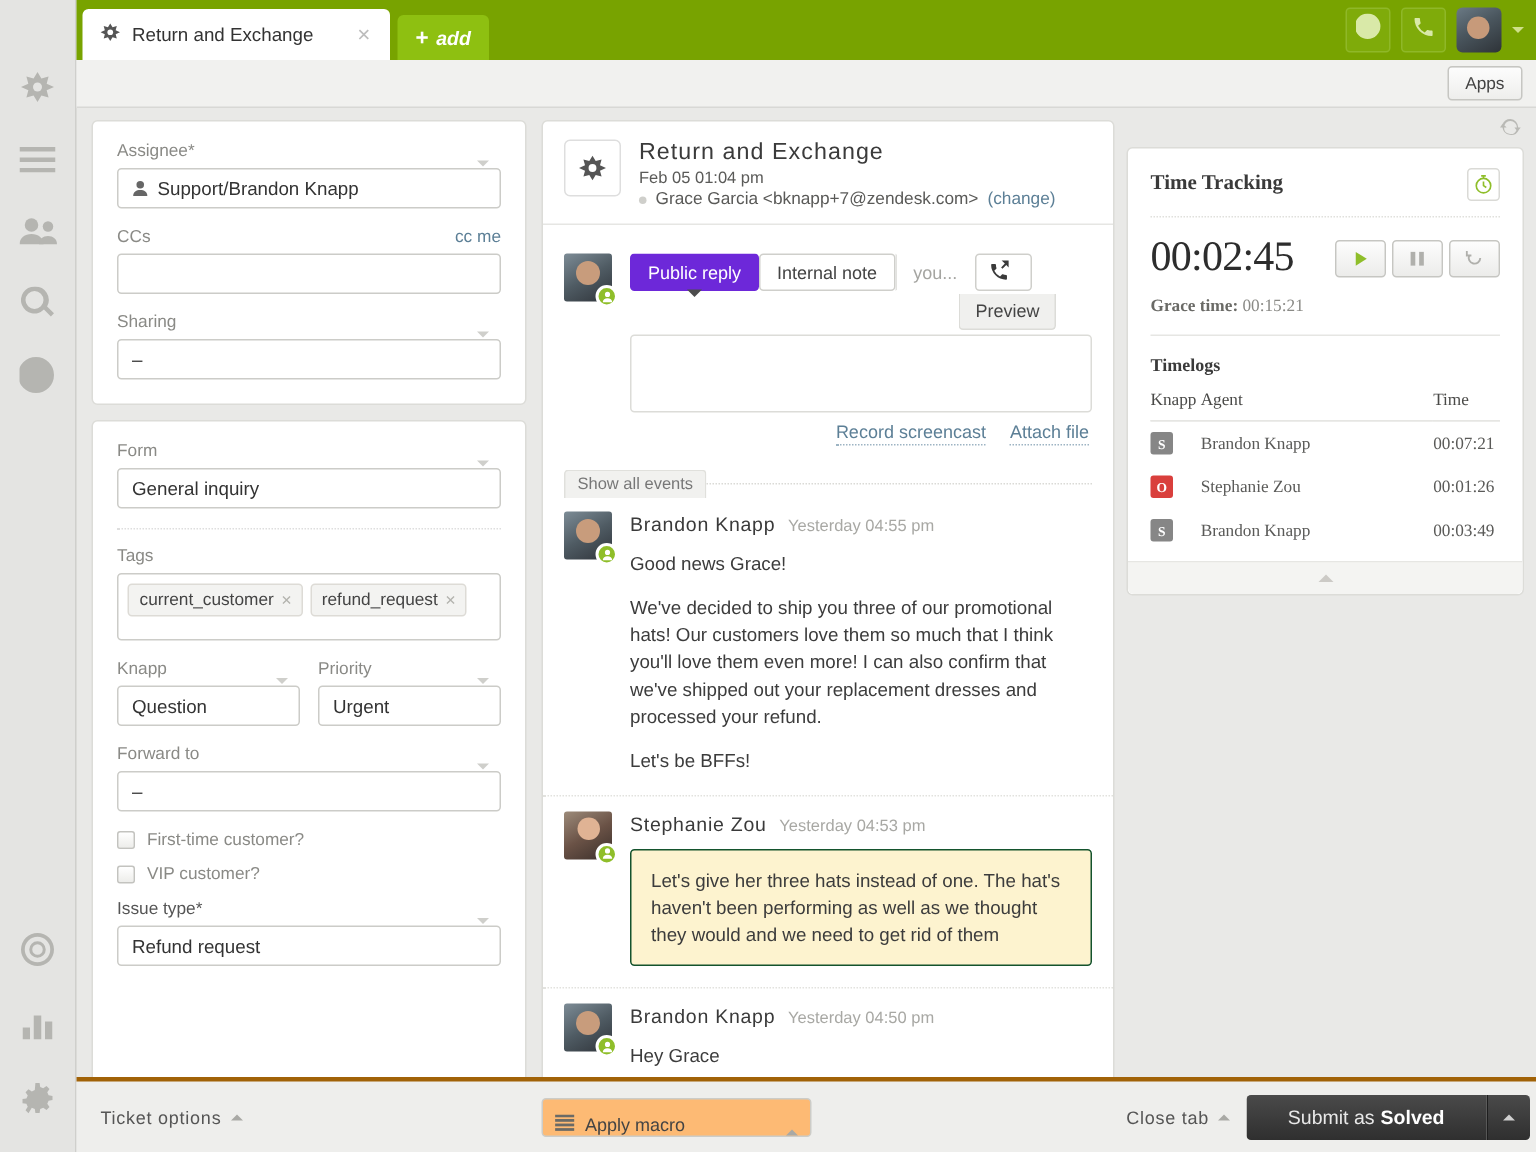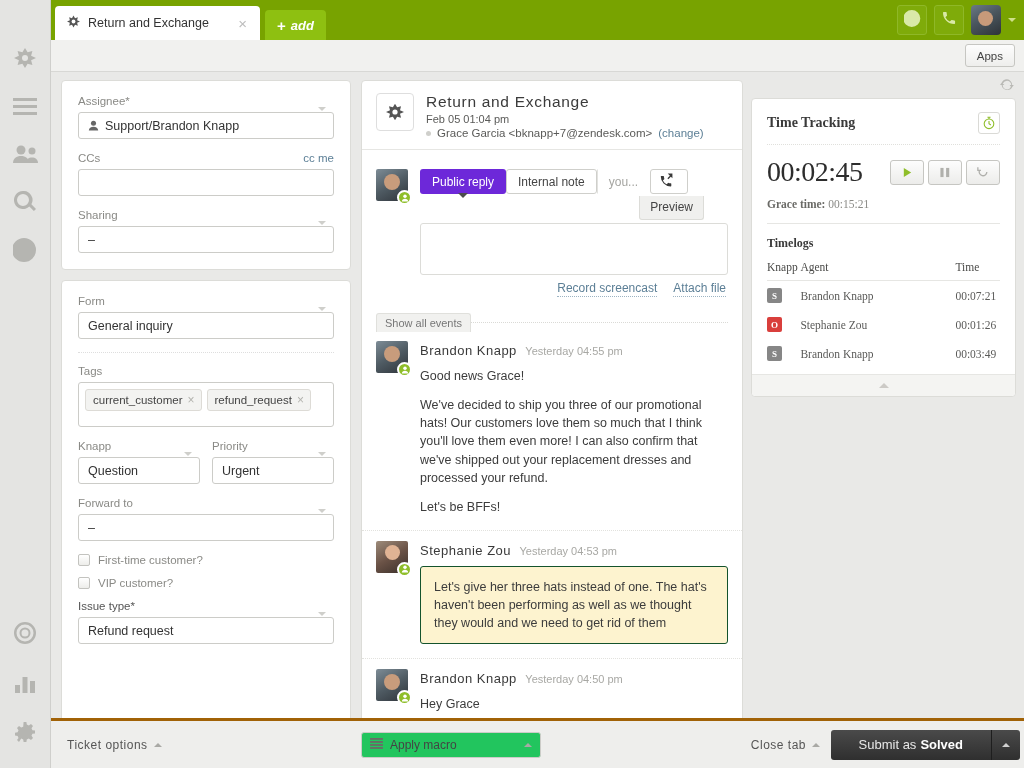--- a/index.html
+++ b/index.html
@@ -270,22 +270,22 @@
 
   
   .botbar {
     position: absolute; left: 51px; right: 0; bottom: 0; height: 50px;
     background: #eeeeec; border-top: 3px solid #a16207; display: flex; align-items: center;
   }
   .ticket-opts { margin-left: 16px; font-size: 12px; color: #555; letter-spacing: 0.5px; display: flex; align-items: center; gap: 6px; cursor: pointer; }
   .up-sm { width: 0; height: 0; border-left: 4px solid transparent; border-right: 4px solid transparent; border-bottom: 4px solid #a9a9a5; }
   .macro {
     position: absolute; left: 310px; width: 180px; height: 26px;
-    background: #22c55e; border: 1px solid #ccccc8; border-radius: 3px;
-    display: flex; align-items: center; padding: 0 8px; gap: 7px; font-size: 12px; color: #444; cursor: pointer;
+    background: #fdba74; border: 1px solid #ccccc8; border-radius: 3px;
+    display: flex; align-items: flex-end; padding: 0 8px; gap: 7px; font-size: 12px; color: #444; cursor: pointer;
   }
   .macro .mlines svg { fill: #6a6a66; }
   .macro .up-sm { margin-left: auto; }
   .close-tab { position: absolute; right: 204px; font-size: 12px; color: #555; letter-spacing: 0.5px; display: flex; align-items: center; gap: 6px; cursor: pointer; }
   .submit {
     position: absolute; right: 4px; height: 30px; display: flex; align-items: stretch;
     border-radius: 3px; overflow: hidden; cursor: pointer;
   }
   .submit-main {
     background: linear-gradient(#4a4a4a,#2f2f2f); color: #e8e8e8; font-size: 13px;

